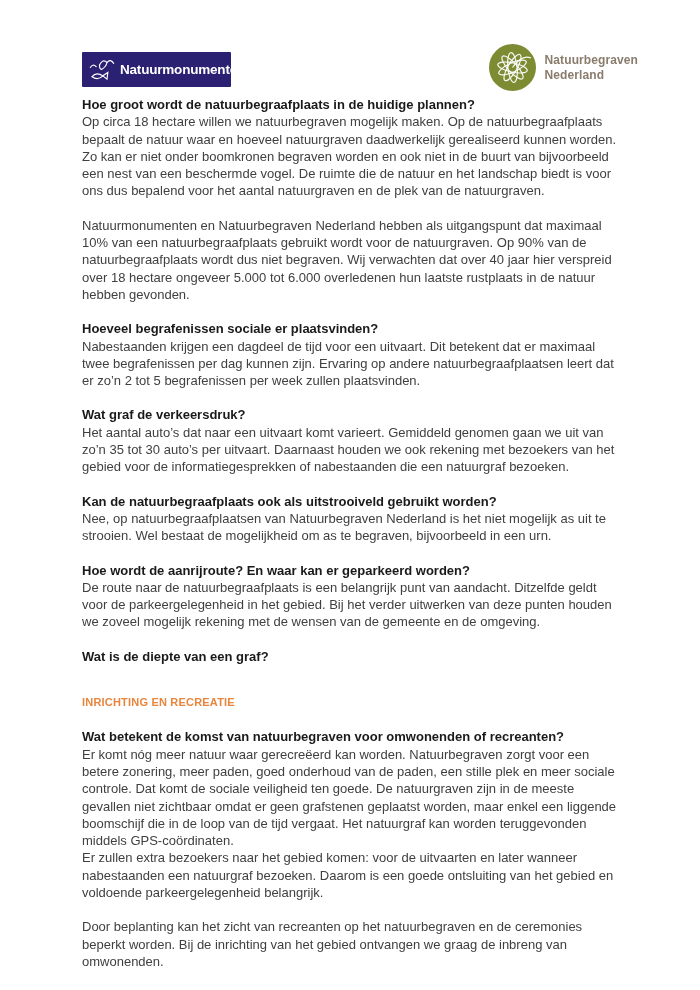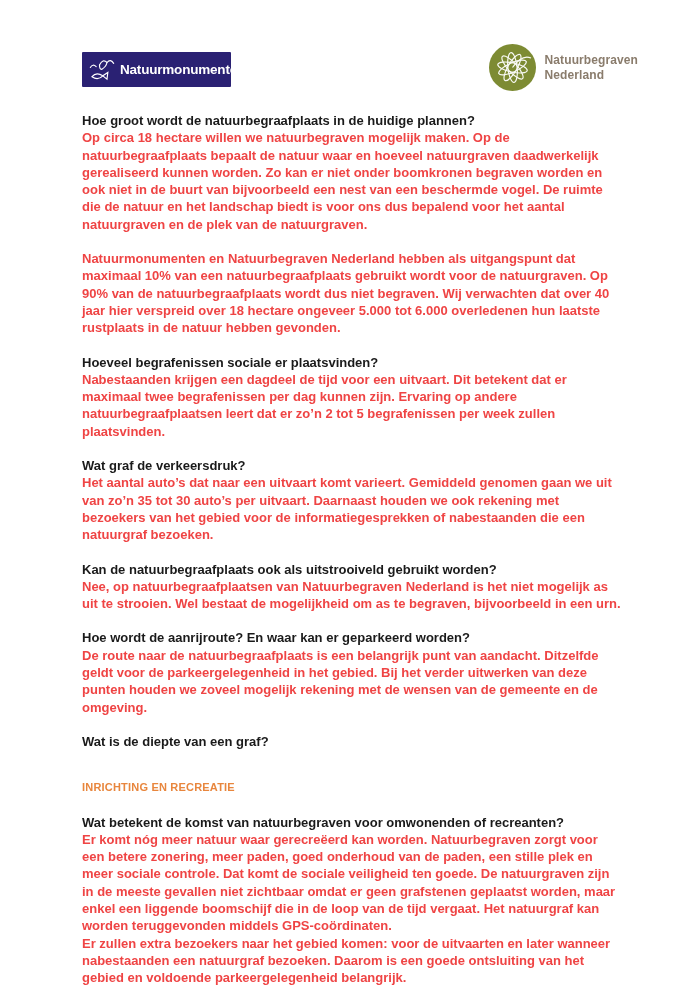--- a/index.html
+++ b/index.html
@@ -38,22 +38,22 @@
     font-weight: bold; font-size: 12px; line-height: 14.5px;
     letter-spacing: 0.1px;
   }
 
   
   .content {
     position: absolute; left: 82px; top: 96px; width: 540px;
     font-size: 13px; line-height: 17.3px;
   }
   .block { margin-bottom: 17px; }
-  .q { font-size: 13px; line-height: 17.3px; font-weight: bold; color: #1a1a1a; margin-top: 16px; }
-  .a, .p { font-size: 13px; line-height: 17.3px; font-weight: bold; color: #ef4444; }
+  .q { font-size: 13px; line-height: 17.3px; font-weight: bold; color: #1a1a1a; }
+  .a, .p { font-size: 13px; line-height: 17.3px; font-weight: normal; color: #404040; }
   .section-heading {
     color: var(--accent-orange, #E8863D);
     font-size: 11px; line-height: 17.3px; font-weight: bold;
     letter-spacing: 0.2px;
     margin-top: 29px; margin-bottom: 17px;
   }
 </style>
 </head>
 <body>
 

